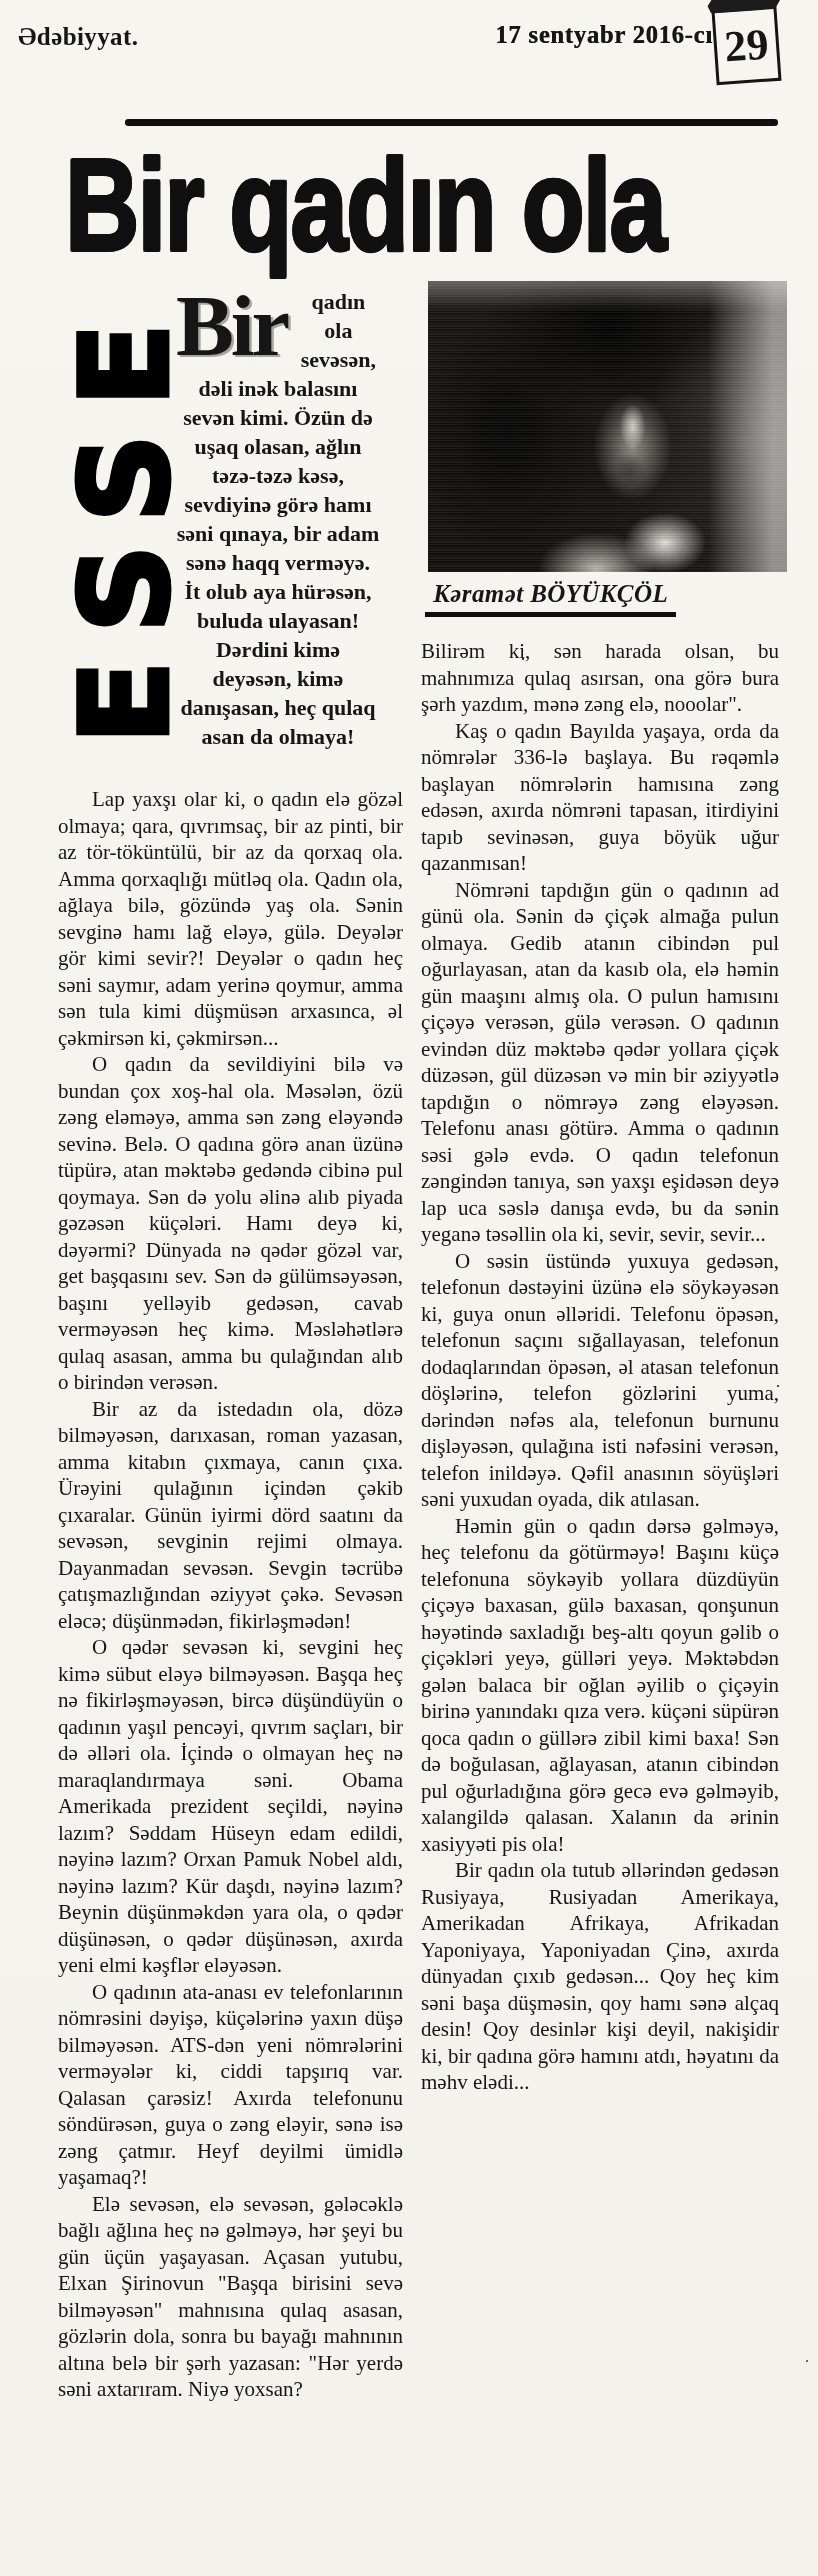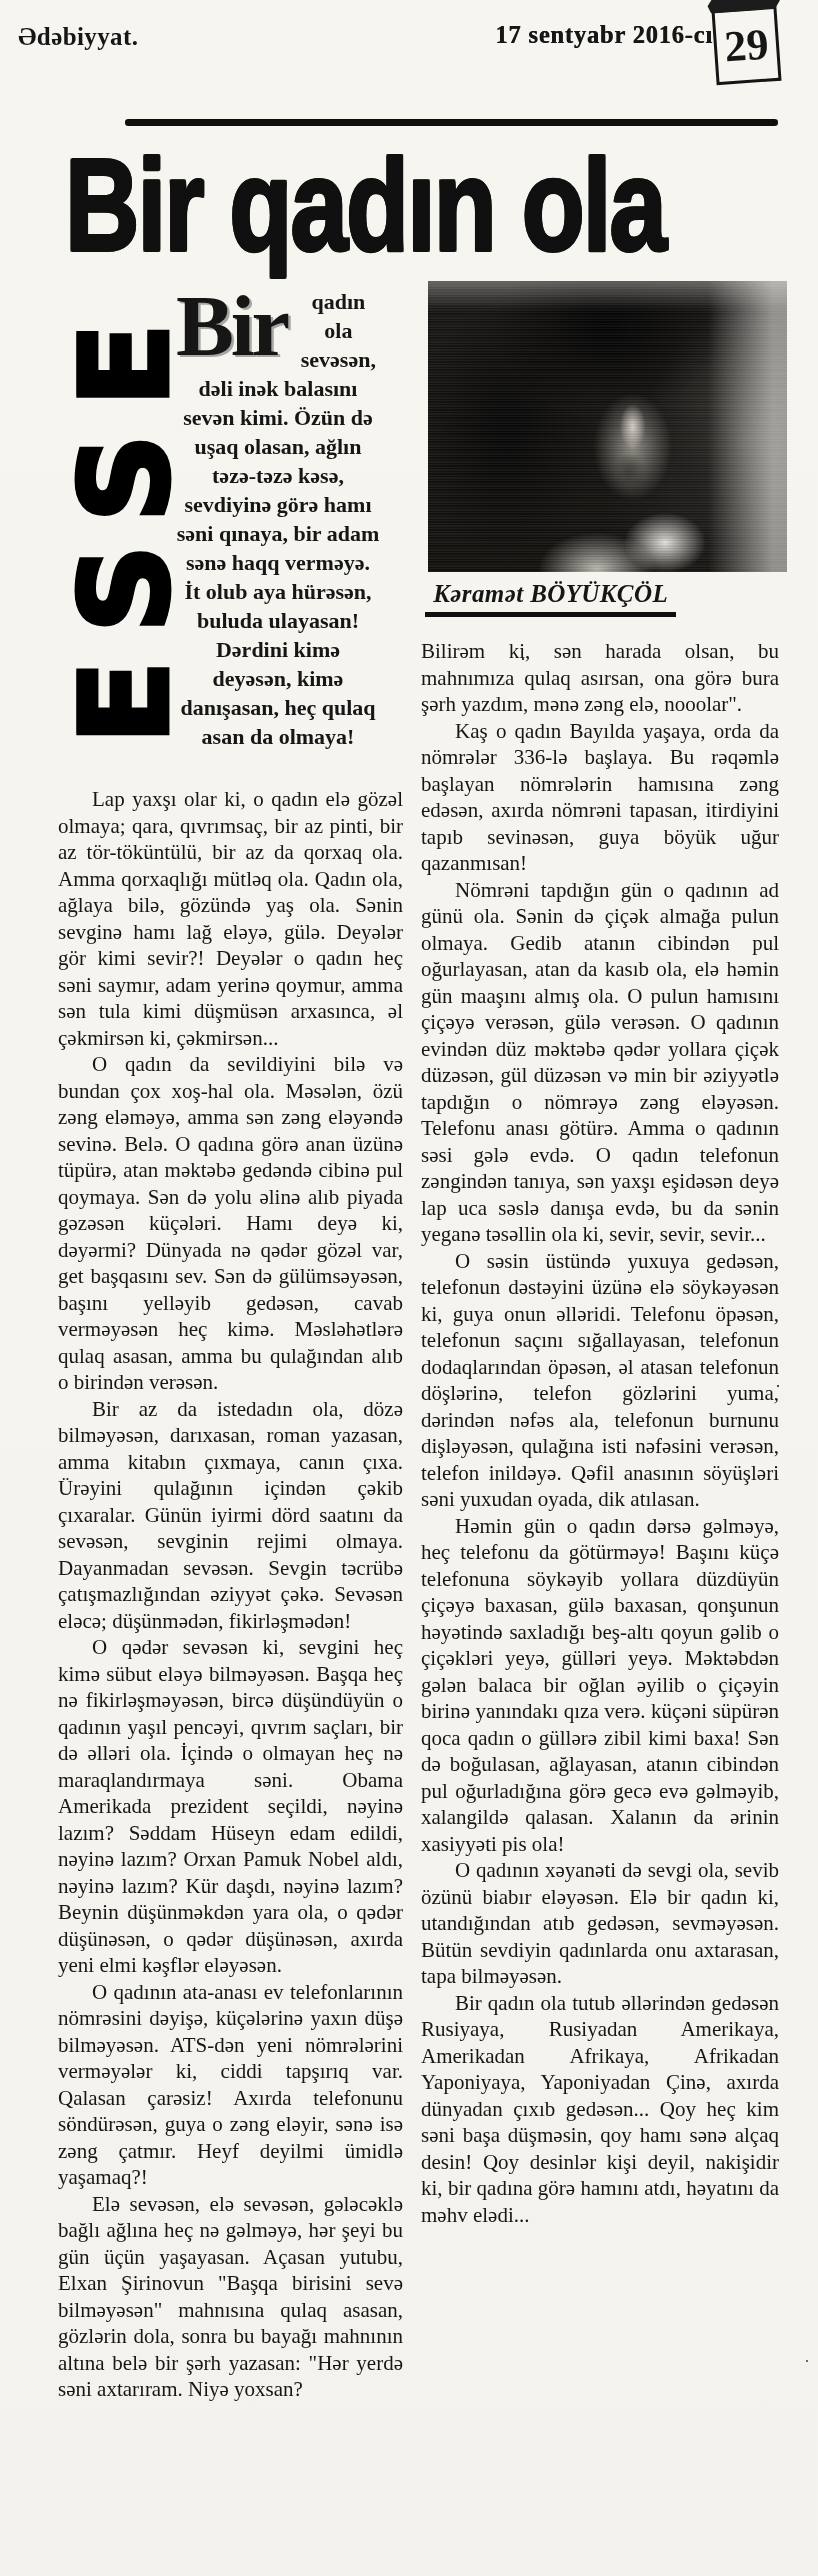--- a/index.html
+++ b/index.html
@@ -152,18 +152,17 @@
     <p>O qadının ata-anası ev telefonlarının nömrəsini dəyişə, küçələrinə yaxın düşə bilməyəsən. ATS-dən yeni nömrələrini verməyələr ki, ciddi tapşırıq var. Qalasan çarəsiz! Axırda telefonunu söndürəsən, guya o zəng eləyir, sənə isə zəng çatmır. Heyf deyilmi ümidlə yaşamaq?!</p>
     <p>Elə sevəsən, elə sevəsən, gələcəklə bağlı ağlına heç nə gəlməyə, hər şeyi bu gün üçün yaşayasan. Açasan yutubu, Elxan Şirinovun "Başqa birisini sevə bilməyəsən" mahnısına qulaq asasan, gözlərin dola, sonra bu bayağı mahnının altına belə bir şərh yazasan: "Hər yerdə səni axtarıram. Niyə yoxsan?</p>
   </div>
 
   <div class="col col-right">
     <p class="noindent">Bilirəm ki, sən harada olsan, bu mahnımıza qulaq asırsan, ona görə bura şərh yazdım, mənə zəng elə, nooolar".</p>
     <p>Kaş o qadın Bayılda yaşaya, orda da nömrələr 336-lə başlaya. Bu rəqəmlə başlayan nömrələrin hamısına zəng edəsən, axırda nömrəni tapasan, itirdiyini tapıb sevinəsən, guya böyük uğur qazanmısan!</p>
     <p>Nömrəni tapdığın gün o qadının ad günü ola. Sənin də çiçək almağa pulun olmaya. Gedib atanın cibindən pul oğurlayasan, atan da kasıb ola, elə həmin gün maaşını almış ola. O pulun hamısını çiçəyə verəsən, gülə verəsən. O qadının evindən düz məktəbə qədər yollara çiçək düzəsən, gül düzəsən və min bir əziyyətlə tapdığın o nömrəyə zəng eləyəsən. Telefonu anası götürə. Amma o qadının səsi gələ evdə. O qadın telefonun zəngindən tanıya, sən yaxşı eşidəsən deyə lap uca səslə danışa evdə, bu da sənin yeganə təsəllin ola ki, sevir, sevir, sevir...</p>
     <p>O səsin üstündə yuxuya gedəsən, telefonun dəstəyini üzünə elə söykəyəsən ki, guya onun əlləridi. Telefonu öpəsən, telefonun saçını sığallayasan, telefonun dodaqlarından öpəsən, əl atasan telefonun döşlərinə, telefon gözlərini yuma, dərindən nəfəs ala, telefonun burnunu dişləyəsən, qulağına isti nəfəsini verəsən, telefon inildəyə. Qəfil anasının söyüşləri səni yuxudan oyada, dik atılasan.</p>
     <p>Həmin gün o qadın dərsə gəlməyə, heç telefonu da götürməyə! Başını küçə telefonuna söykəyib yollara düzdüyün çiçəyə baxasan, gülə baxasan, qonşunun həyətində saxladığı beş-altı qoyun gəlib o çiçəkləri yeyə, gülləri yeyə. Məktəbdən gələn balaca bir oğlan əyilib o çiçəyin birinə yanındakı qıza verə. küçəni süpürən qoca qadın o güllərə zibil kimi baxa! Sən də boğulasan, ağlayasan, atanın cibindən pul oğurladığına görə gecə evə gəlməyib, xalangildə qalasan. Xalanın da ərinin xasiyyəti pis ola!</p>
-    <p>O qadının xəyanəti də sevgi ola, sevib özünü biabır eləyəsən. Elə bir qadın ki, utandığından atıb gedəsən, sevməyəsən. Bütün sevdiyin qadınlarda onu axtarasan, tapa bilməyəsən.</p>
     <p>Bir qadın ola tutub əllərindən gedəsən Rusiyaya, Rusiyadan Amerikaya, Amerikadan Afrikaya, Afrikadan Yaponiyaya, Yaponiyadan Çinə, axırda dünyadan çıxıb gedəsən... Qoy heç kim səni başa düşməsin, qoy hamı sənə alçaq desin! Qoy desinlər kişi deyil, nakişidir ki, bir qadına görə hamını atdı, həyatını da məhv elədi...</p>
   </div>
 
 </div>
 
 
 </body></html>

